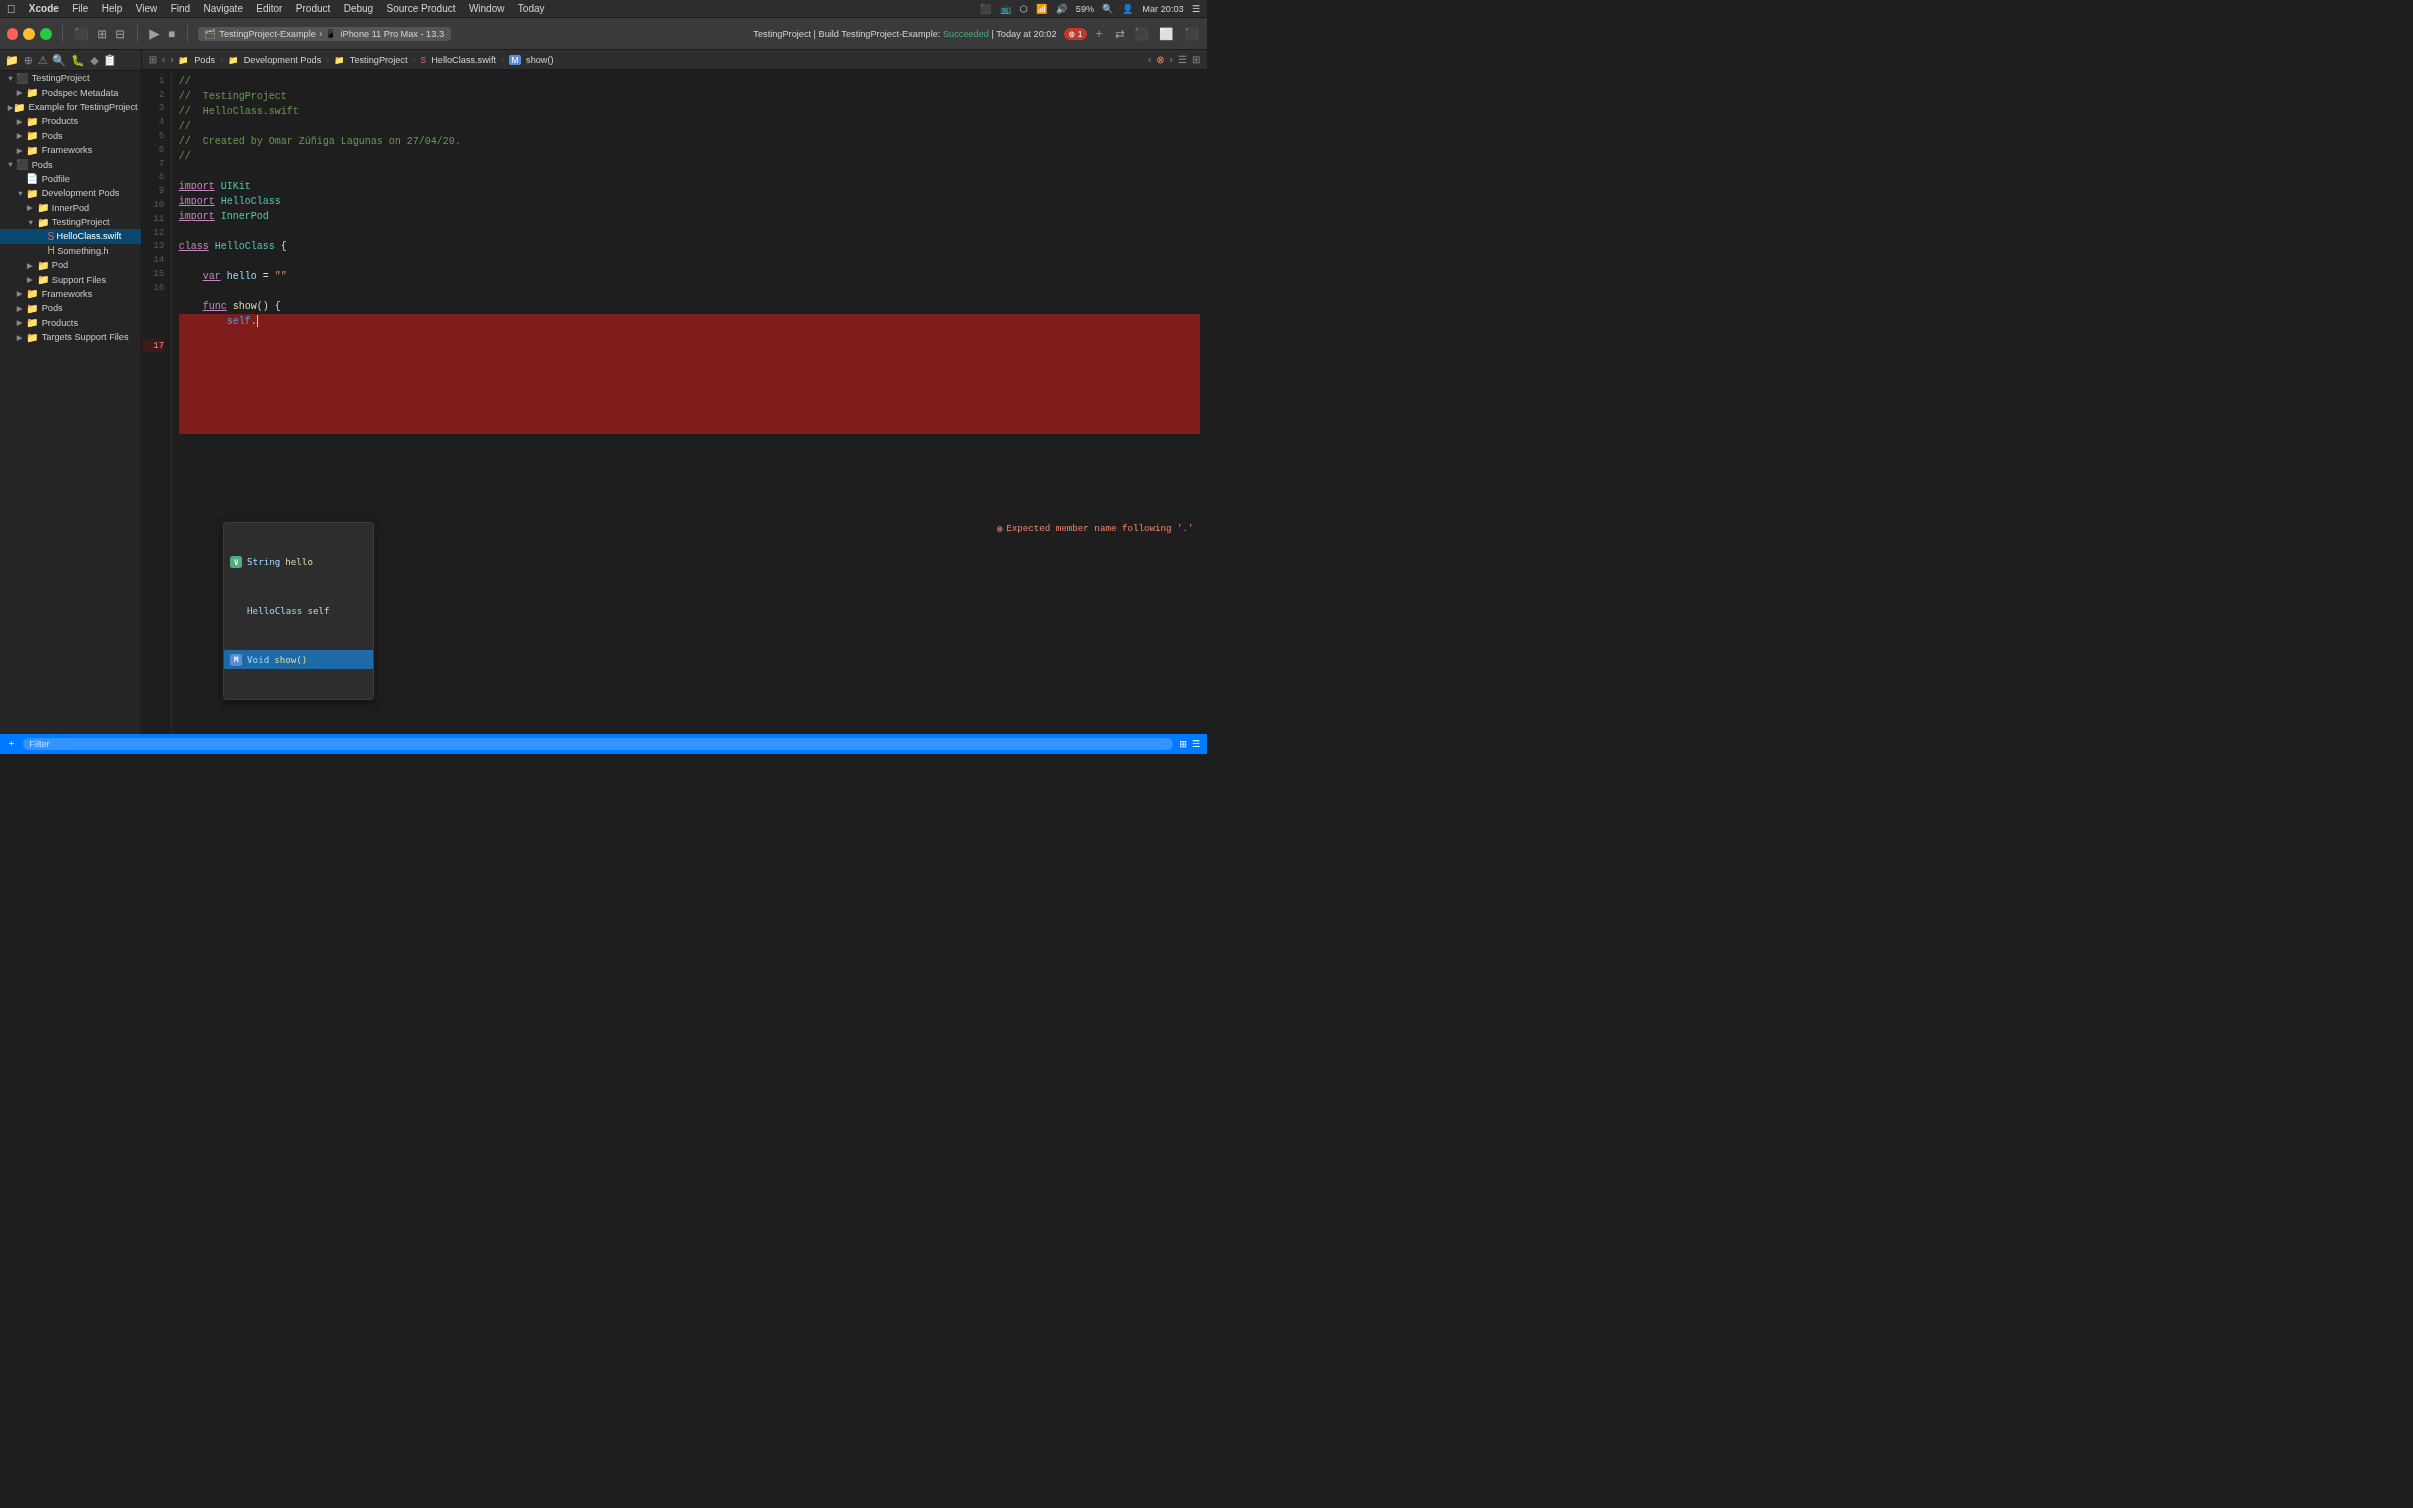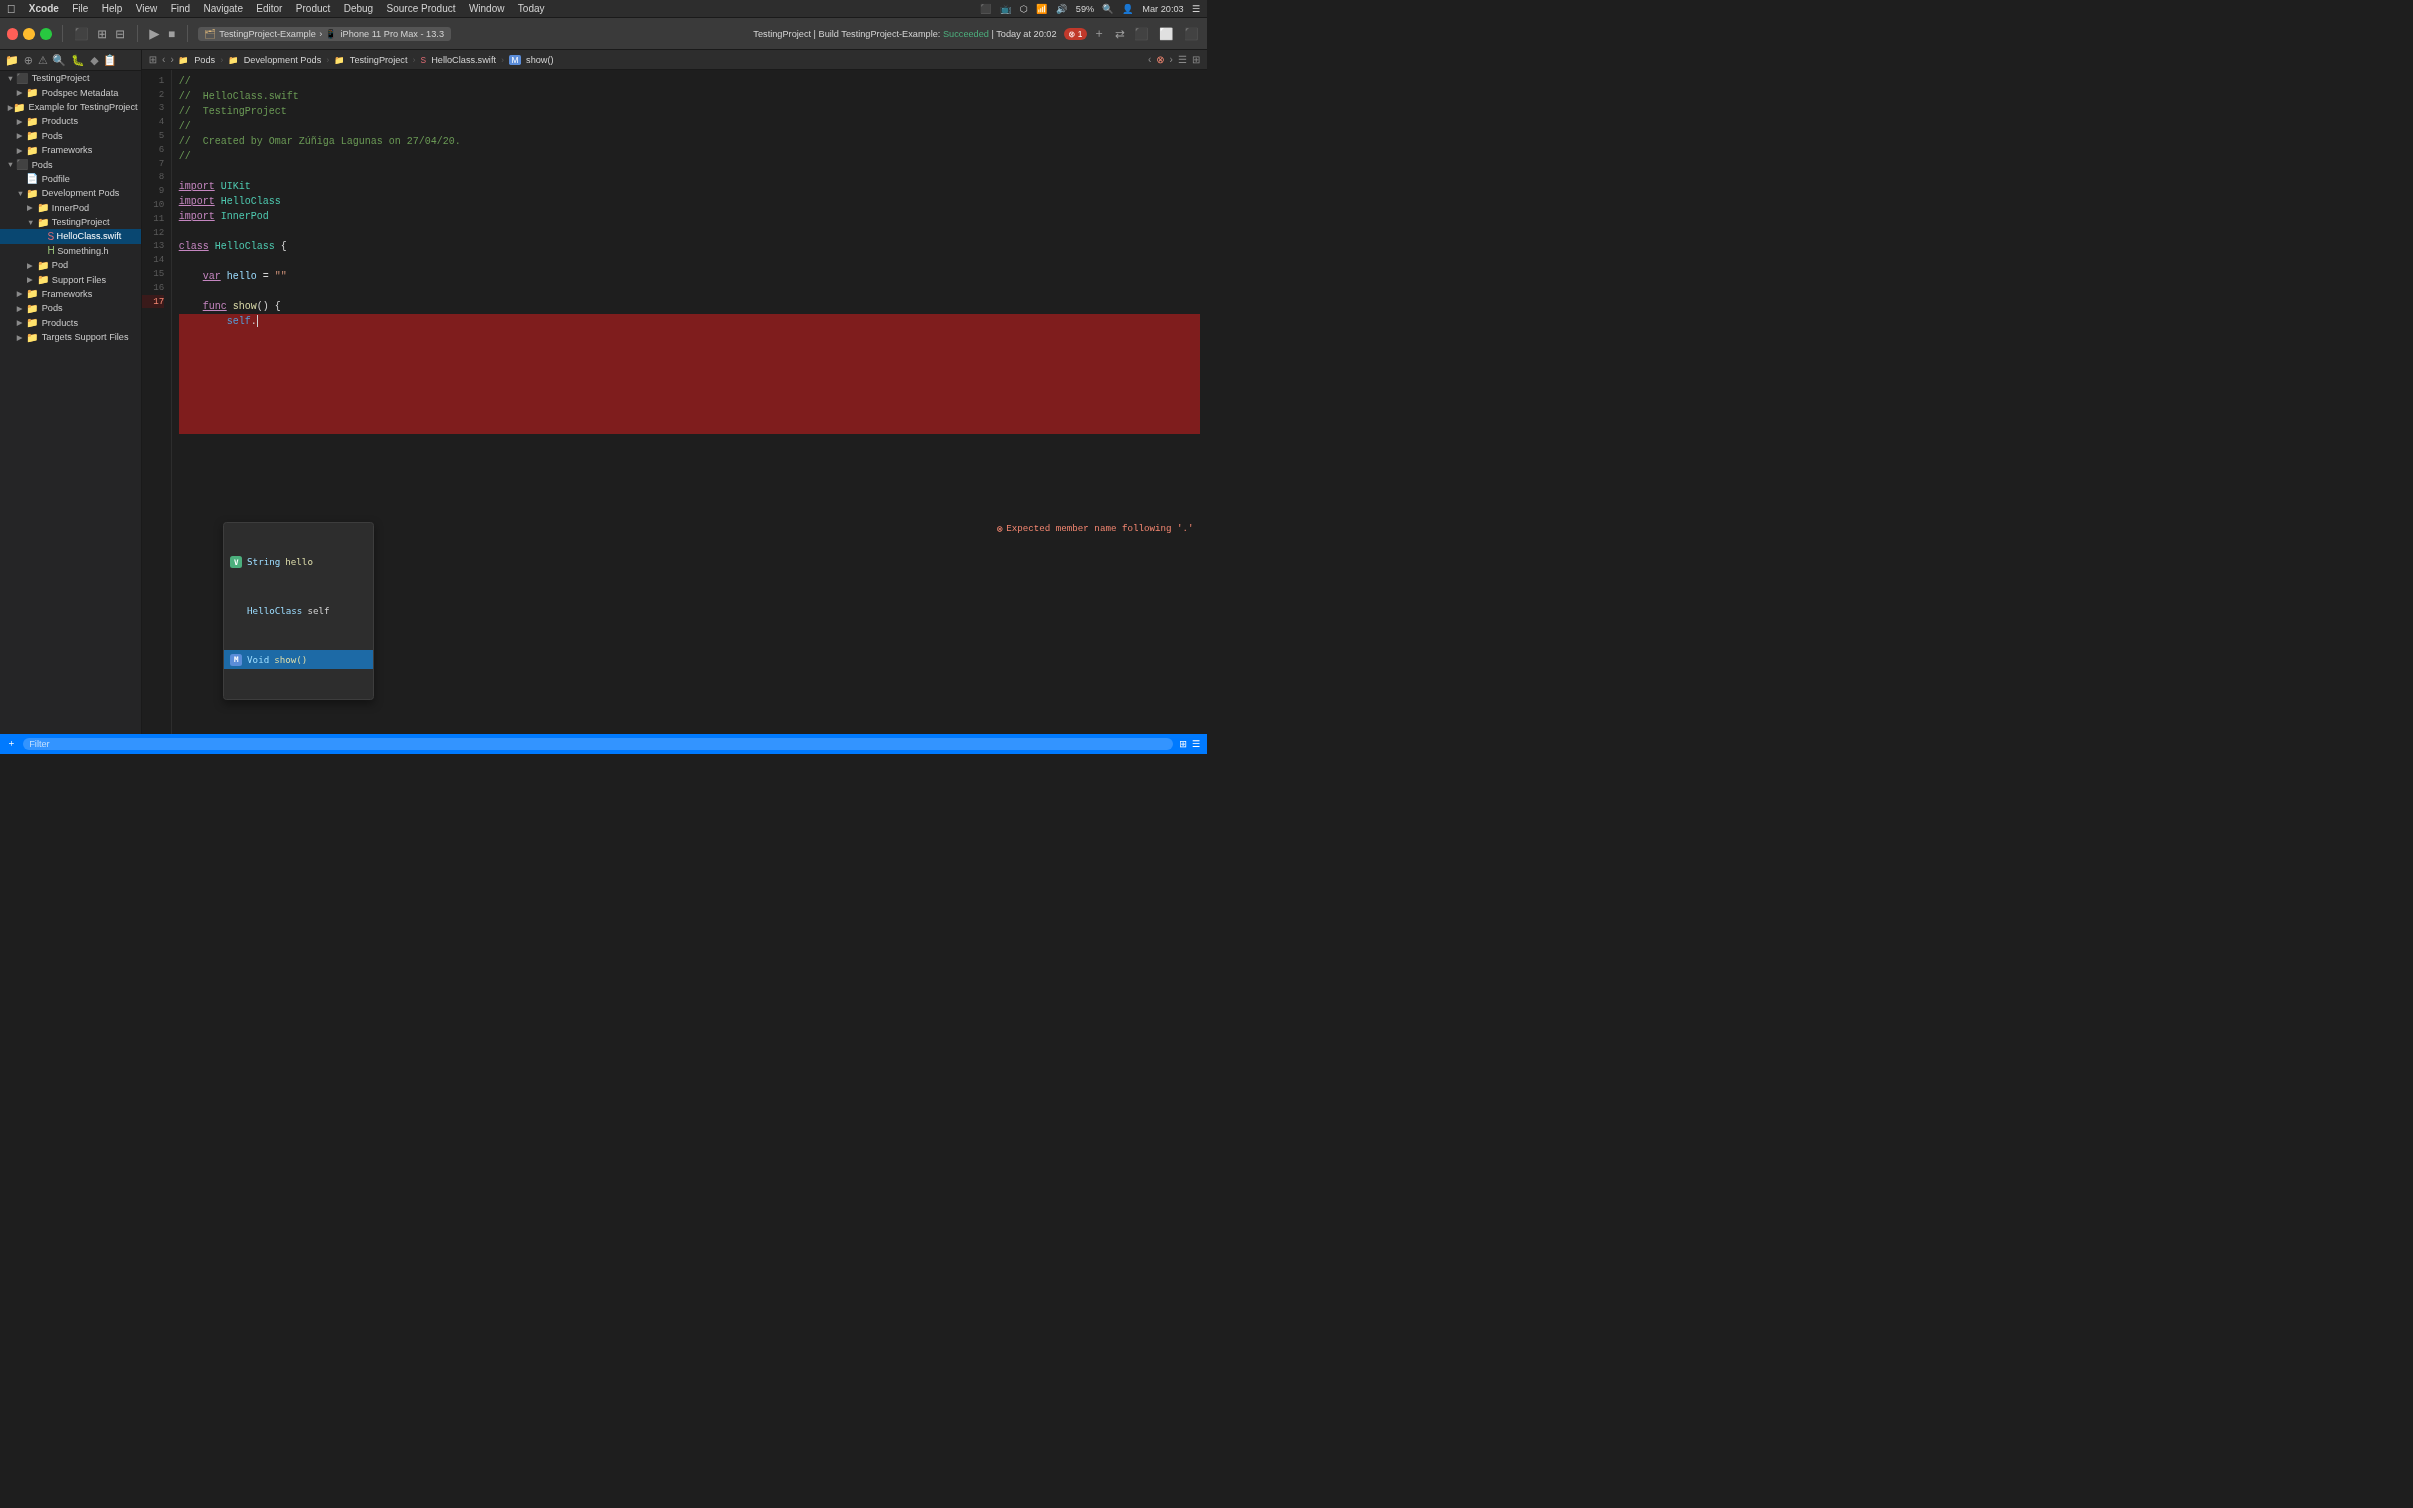--- a/index.html
+++ b/index.html
@@ -507,26 +507,26 @@
         <span class="line-number">7</span>
         <span class="line-number">8</span>
         <span class="line-number">9</span>
         <span class="line-number">10</span>
         <span class="line-number">11</span>
         <span class="line-number">12</span>
         <span class="line-number">13</span>
         <span class="line-number">14</span>
         <span class="line-number">15</span>
         <span class="line-number">16</span>
-        <span class="line-number" style="color:#f48771;background:#3a1a1a;">17</span>
+        <span class="line-number" style="color:#f48771;background:#3a1a1a;margin-top:44px;">17</span>
       </div>
       <div class="code-content">
         <span class="code-line"><span class="cm">//</span></span>
+        <span class="code-line"><span class="cm">//  TestingProject</span></span>
         <span class="code-line"><span class="cm">//  HelloClass.swift</span></span>
-        <span class="code-line"><span class="cm">//  TestingProject</span></span>
         <span class="code-line"><span class="cm">//</span></span>
         <span class="code-line"><span class="cm">//  Created by Omar Zúñiga Lagunas on 27/04/20.</span></span>
         <span class="code-line"><span class="cm">//</span></span>
         <span class="code-line"> </span>
         <span class="code-line"><span class="kw">import</span> <span class="type">UIKit</span></span>
         <span class="code-line"><span class="kw">import</span> <span class="type">HelloClass</span></span>
         <span class="code-line"><span class="kw">import</span> <span class="type">InnerPod</span></span>
         <span class="code-line"> </span>
         <span class="code-line"><span class="kw">class</span> <span class="type">HelloClass</span> <span class="plain">{</span></span>
         <span class="code-line"> </span>

